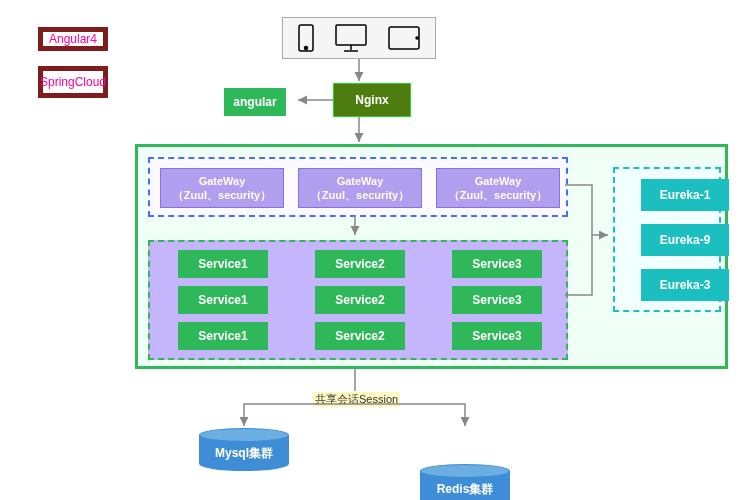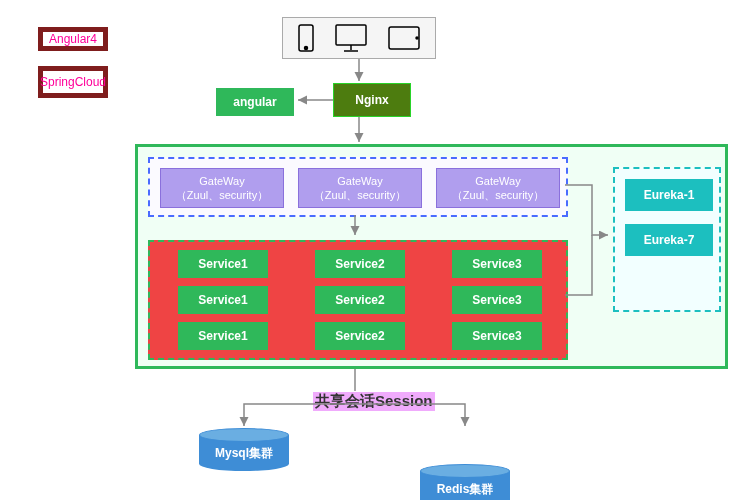--- a/index.html
+++ b/index.html
@@ -2,30 +2,30 @@
 <html><head>
 <meta charset="utf-8">
 <style>
   * { box-sizing: border-box; margin: 0; padding: 0; }
   body { width: 756px; height: 500px; background: #fff; font-family: Arial, sans-serif; position: relative; font-size: 12px; }
   .abs { position: absolute; }
   .box { display: flex; align-items: center; justify-content: center; text-align: center; }
   .legend { border: 5px solid #7f1d1d; color: #ff0099; background: #fff; }
   .green-solid { background: #2fb85a; color: #fff; font-weight: bold; border: 1px solid #2fb85a; }
   .green-nginx { background: #4d7c0f; color: #fff; font-weight: bold; border: 1px solid #29d329; }
-  .purple { background: #b09eee; color: #fff; font-weight: normal; border: 1px solid #8a70dc; }
-  .teal { background: #1cbfbf; color: #fff; font-weight: bold; border: 1px solid #1cbfbf; }
+  .purple { background: #b09eee; color: #fff; font-weight: bold; border: 1px solid #8a70dc; }
+  .teal { background: #1cbfbf; color: #fff; font-weight: bold; border: 1px solid #1cbfbf; margin-left: 16px; }
   .devices-outer { border: 1px solid #aaa; background: #f5f5f5; }
   .outer-container { border: 3px solid #2fb85a; background: #f0fff5; }
   .dashed-blue { border: 2px dashed #4a6bff; background: #fbfaff; }
-  .dashed-green { border: 2px dashed #2fb85a; background: #ef4444; }
+  .dashed-green { border: 2px dashed #2fb85a; background: #c4b5fd; }
   .dashed-teal { border: 2px dashed #1cbfbf; background: #f2ffff; }
   .arrow { stroke: #888; stroke-width: 1.5; fill: none; }
   .arrowhead { fill: #888; }
-  .label-sm { font-size: 15px; color: #333; background: #f0abfc; padding: 0 2px; font-weight: bold; }
+  .label-sm { font-size: 11px; color: #333; background: #fef9c3; padding: 0 2px; }
   .cyl-wrap { position: relative; }
   .cyl-top { position: absolute; top: -7px; left: 0; right: 0; height: 14px; background: #6aaee2; border-radius: 50%; border: 1px solid #3e8dd6; }
   .cyl-body { width: 100%; height: 100%; background: #3e8dd6; border-radius: 0 0 50% 50% / 0 0 20% 20%; display: flex; align-items: center; justify-content: center; color: #fff; font-weight: bold; }
   svg.icon { stroke: #000; stroke-width: 1.5; fill: none; }
 </style>
 </head>
 <body>
 
 <div class="abs box legend" style="left:38px;top:27px;width:70px;height:24px">Angular4</div>
 <div class="abs box legend" style="left:38px;top:66px;width:70px;height:32px">SpringCloud</div>
@@ -39,21 +39,21 @@
       <rect x="2" y="2" width="30" height="20" rx="1"></rect>
       <line x1="17" y1="22" x2="17" y2="27"></line>
       <line x1="10" y1="28" x2="24" y2="28"></line>
     </svg>
   <svg class="icon" width="34" height="26" viewBox="0 0 34 26">
       <rect x="2" y="2" width="30" height="22" rx="2"></rect>
       <circle cx="30" cy="13" r="1" fill="#000"></circle>
     </svg>
 </div>
 
-<div class="abs box green-solid" style="left:216px;top:88px;width:78px;height:28px">angular</div>
+<div class="abs box green-solid" style="left:224px;top:88px;width:62px;height:28px">angular</div>
 
 <div class="abs box green-nginx" style="left:333px;top:83px;width:78px;height:34px">Nginx</div>
 
 <div class="abs outer-container" style="left:135px;top:144px;width:593px;height:225px">
 
   <div class="abs dashed-blue" style="left:10px;top:10px;width:420px;height:60px">
     <div class="abs box purple" style="left:10px;top:9px;width:124px;height:40px;flex-direction:column;font-size:11px;line-height:1.3">
       <span>GateWay</span>
       <span>（Zuul、security）</span>
     </div>
@@ -74,21 +74,22 @@
     <div class="abs box green-solid" style="left:165px;top:8px;width:90px;height:28px">Service2</div>
     <div class="abs box green-solid" style="left:165px;top:44px;width:90px;height:28px">Service2</div>
     <div class="abs box green-solid" style="left:165px;top:80px;width:90px;height:28px">Service2</div>
     <div class="abs box green-solid" style="left:302px;top:8px;width:90px;height:28px">Service3</div>
     <div class="abs box green-solid" style="left:302px;top:44px;width:90px;height:28px">Service3</div>
     <div class="abs box green-solid" style="left:302px;top:80px;width:90px;height:28px">Service3</div>
   </div>
 
   <div class="abs dashed-teal" style="left:475px;top:20px;width:108px;height:145px">
     <div class="abs box teal" style="left:10px;top:10px;width:88px;height:32px">Eureka-1</div>
-    <div class="abs box teal" style="left:10px;top:55px;width:88px;height:32px">Eureka-7</div>
+    <div class="abs box teal" style="left:10px;top:55px;width:88px;height:32px">Eureka-9</div>
+    <div class="abs box teal" style="left:10px;top:100px;width:88px;height:32px">Eureka-3</div>
   </div>
 </div>
 
 <div class="abs label-sm" style="left:313px;top:392px">共享会话Session</div>
 
 <div class="abs cyl-wrap" style="left:199px;top:435px;width:90px;height:36px">
   <div class="cyl-top"></div>
   <div class="cyl-body">Mysql集群</div>
 </div>
 <div class="abs cyl-wrap" style="left:420px;top:435px;width:90px;height:36px">

